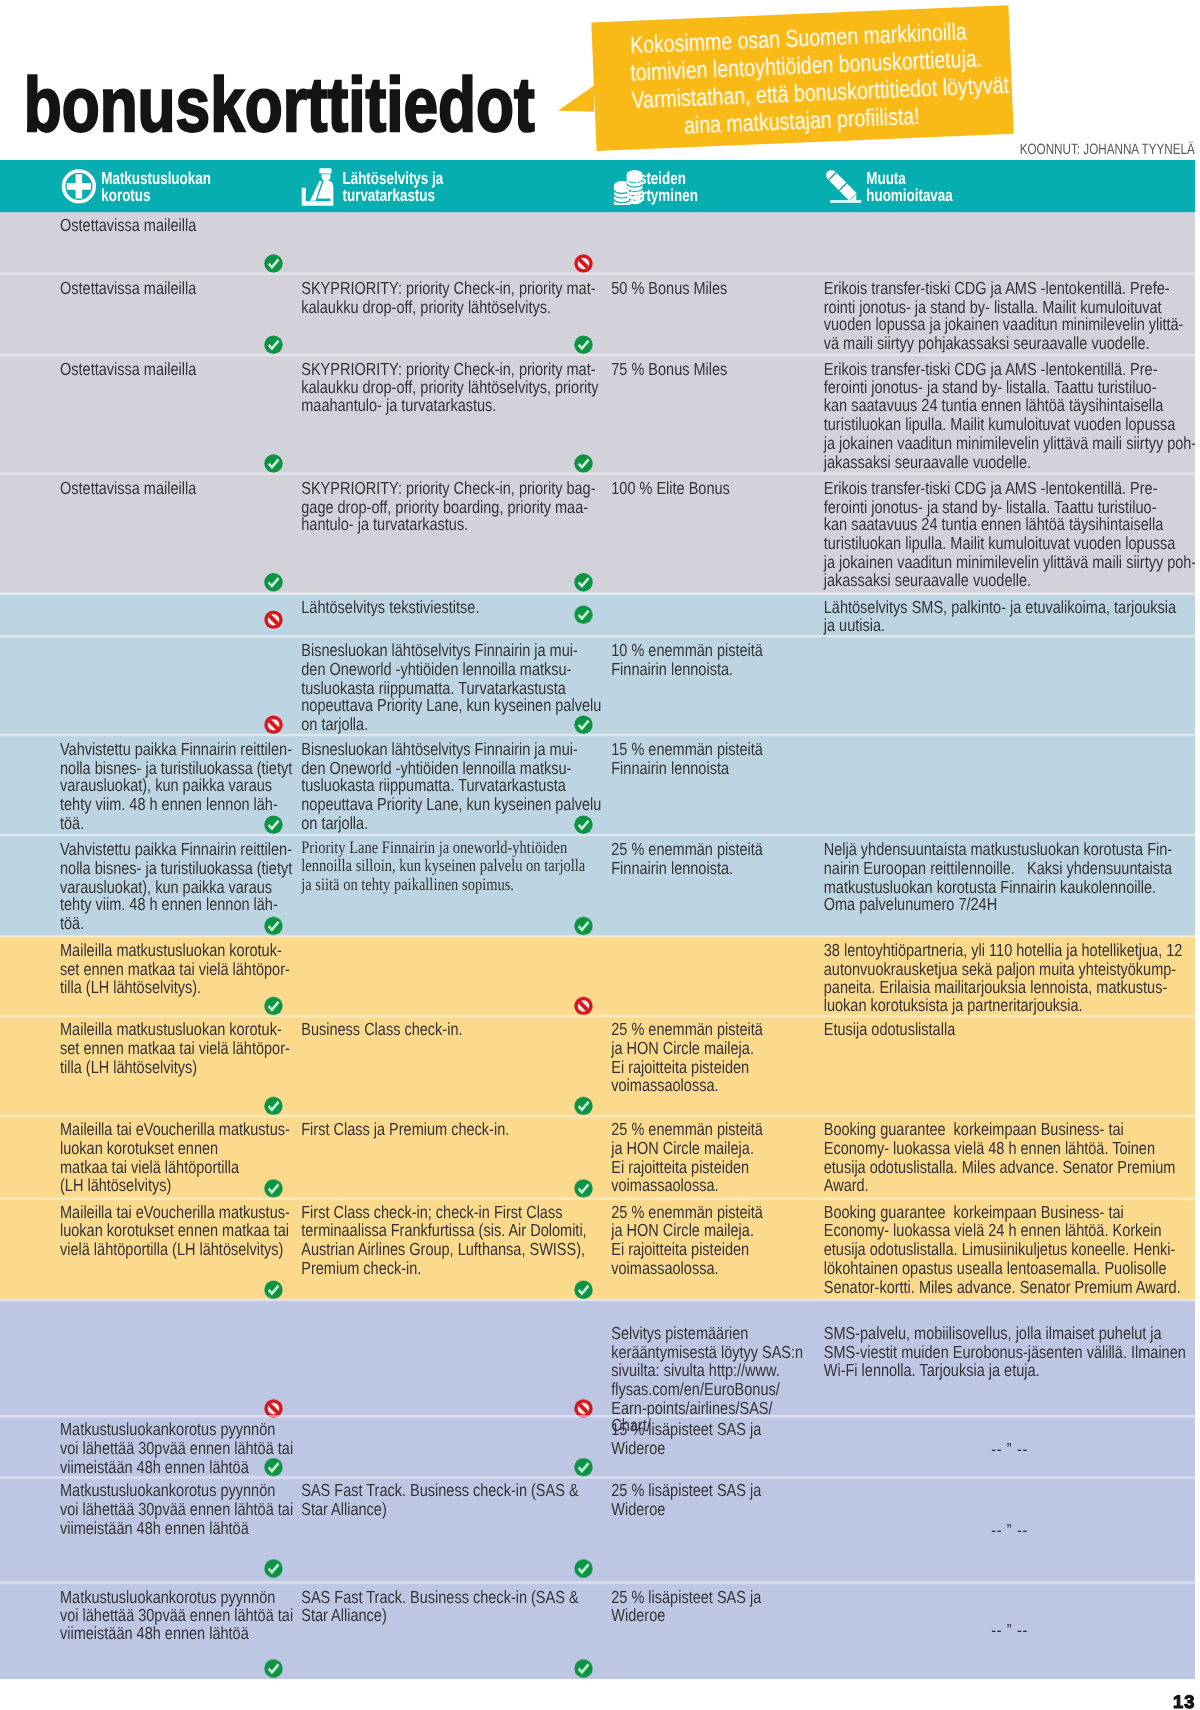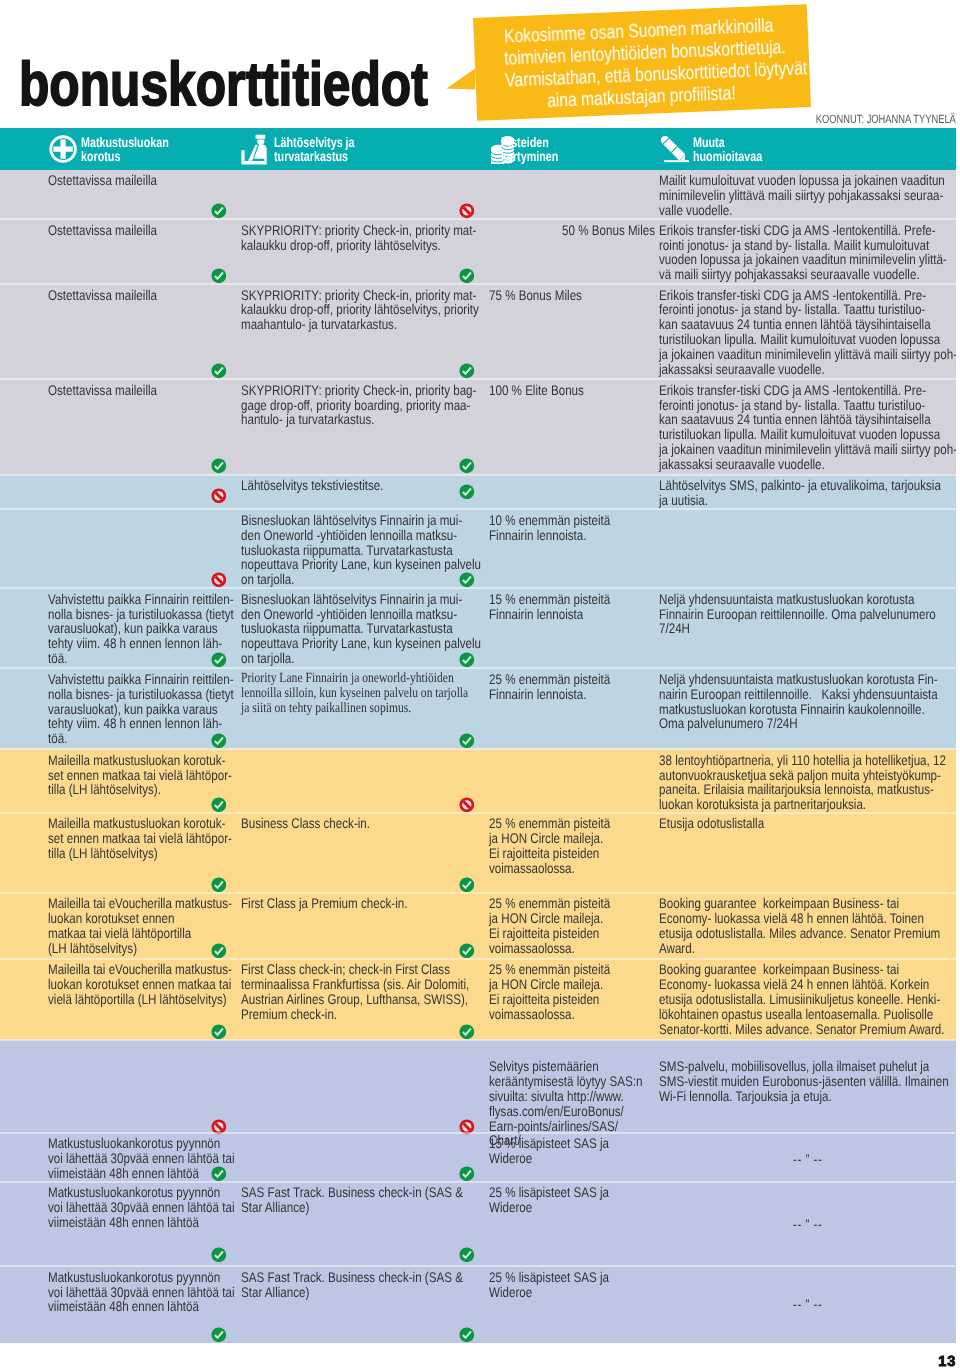--- a/index.html
+++ b/index.html
@@ -134,39 +134,36 @@
       </div>
     </div>
 
   <div id="tbl">
       <div class="band" style="top: 0px; height: 305px; background: rgb(211, 210, 218);"></div>
       <div class="band" style="top: 305px; height: 274.5px; background: rgb(189, 212, 226);"></div>
       <div class="band" style="top: 579.5px; height: 290.6px; background: rgb(251, 217, 141);"></div>
       <div class="band" style="top: 870.1px; height: 303.6px; background: rgb(189, 199, 228);"></div>
       <div class="row" style="top: 0px; height: 49.6px;">
         <div class="cell c1" style="width: 190px;"><span style="width: 229.192px;">Ostettavissa maileilla</span></div>
-        <div class="cell c4" style="width: 296px;"><span style="width: 357.057px;">Mailit kumuloituvat vuoden lopussa ja jokainen vaaditun
-minimilevelin ylittävä maili siirtyy pohjakassaksi seuraa-
-valle vuodelle.</span></div>
         <div class="ic ic1" style="top: 33.5px;"><svg width="15.6" height="15.6" viewBox="0 0 18 18">
             <circle cx="9" cy="9" r="8.5" fill="#0c9343"></circle>
             <path d="M4.5 9.2 7.5 12.5 13.7 5.2" fill="none" stroke="#cdf5db" stroke-width="2.3" stroke-linejoin="miter" stroke-linecap="butt"></path>
           </svg></div>
         <div class="ic ic2" style="top: 33.5px;"><svg width="15.6" height="15.6" viewBox="0 0 18 18">
             <circle cx="9" cy="9" r="8.5" fill="#d5161f"></circle>
             <circle cx="9" cy="9" r="5.35" fill="#fdeceb"></circle>
             <path d="M5.2 5.2 12.8 12.8" stroke="#d5161f" stroke-width="3.6" stroke-linecap="butt"></path>
           </svg></div>
       </div>
       <div class="rowsep" style="top: 48.6px;"></div>
       <div class="row" style="top: 49.6px; height: 64.8px;">
         <div class="cell c1" style="width: 190px;"><span style="width: 229.192px;">Ostettavissa maileilla</span></div>
         <div class="cell c2" style="width: 238px;"><span style="width: 287.093px;">SKYPRIORITY: priority Check-in, priority mat-
 kalaukku drop-off, priority lähtöselvitys.</span></div>
-        <div class="cell c3" style="width: 166px; text-align: right;"><span style="width: 200.241px;">50 % Bonus Miles</span></div>
+        <div class="cell c3" style="width: 166px;"><span style="width: 200.241px;">50 % Bonus Miles</span></div>
         <div class="cell c4" style="width: 296px;"><span style="width: 357.057px;">Erikois transfer-tiski CDG ja AMS -lentokentillä. Prefe-
 rointi jonotus- ja stand by- listalla. Mailit kumuloituvat
 vuoden lopussa ja jokainen vaaditun minimilevelin ylittä-
 vä maili siirtyy pohjakassaksi seuraavalle vuodelle.</span></div>
         <div class="ic ic1" style="top: 48.7px;"><svg width="15.6" height="15.6" viewBox="0 0 18 18">
             <circle cx="9" cy="9" r="8.5" fill="#0c9343"></circle>
             <path d="M4.5 9.2 7.5 12.5 13.7 5.2" fill="none" stroke="#cdf5db" stroke-width="2.3" stroke-linejoin="miter" stroke-linecap="butt"></path>
           </svg></div>
         <div class="ic ic2" style="top: 48.7px;"><svg width="15.6" height="15.6" viewBox="0 0 18 18">
             <circle cx="9" cy="9" r="8.5" fill="#0c9343"></circle>
@@ -258,23 +255,20 @@
 varausluokat), kun paikka varaus
 tehty viim. 48 h ennen lennon läh-
 töä.</span></div>
         <div class="cell c2" style="width: 238px;"><span style="width: 287.093px;">Bisnesluokan lähtöselvitys Finnairin ja mui-
 den Oneworld -yhtiöiden lennoilla matksu-
 tusluokasta riippumatta. Turvatarkastusta
 nopeuttava Priority Lane, kun kyseinen palvelu
 on tarjolla.</span></div>
         <div class="cell c3" style="width: 166px;"><span style="width: 200.241px;">15 % enemmän pisteitä
 Finnairin lennoista</span></div>
-        <div class="cell c4" style="width: 296px;"><span style="width: 357.057px;">Neljä yhdensuuntaista matkustusluokan korotusta
-Finnairin Euroopan reittilennoille. Oma palvelunumero
-7/24H</span></div>
         <div class="ic ic1" style="top: 64px;"><svg width="15.6" height="15.6" viewBox="0 0 18 18">
             <circle cx="9" cy="9" r="8.5" fill="#0c9343"></circle>
             <path d="M4.5 9.2 7.5 12.5 13.7 5.2" fill="none" stroke="#cdf5db" stroke-width="2.3" stroke-linejoin="miter" stroke-linecap="butt"></path>
           </svg></div>
         <div class="ic ic2" style="top: 64px;"><svg width="15.6" height="15.6" viewBox="0 0 18 18">
             <circle cx="9" cy="9" r="8.5" fill="#0c9343"></circle>
             <path d="M4.5 9.2 7.5 12.5 13.7 5.2" fill="none" stroke="#cdf5db" stroke-width="2.3" stroke-linejoin="miter" stroke-linecap="butt"></path>
           </svg></div>
       </div>
       <div class="rowsep" style="top: 497.7px;"></div>

